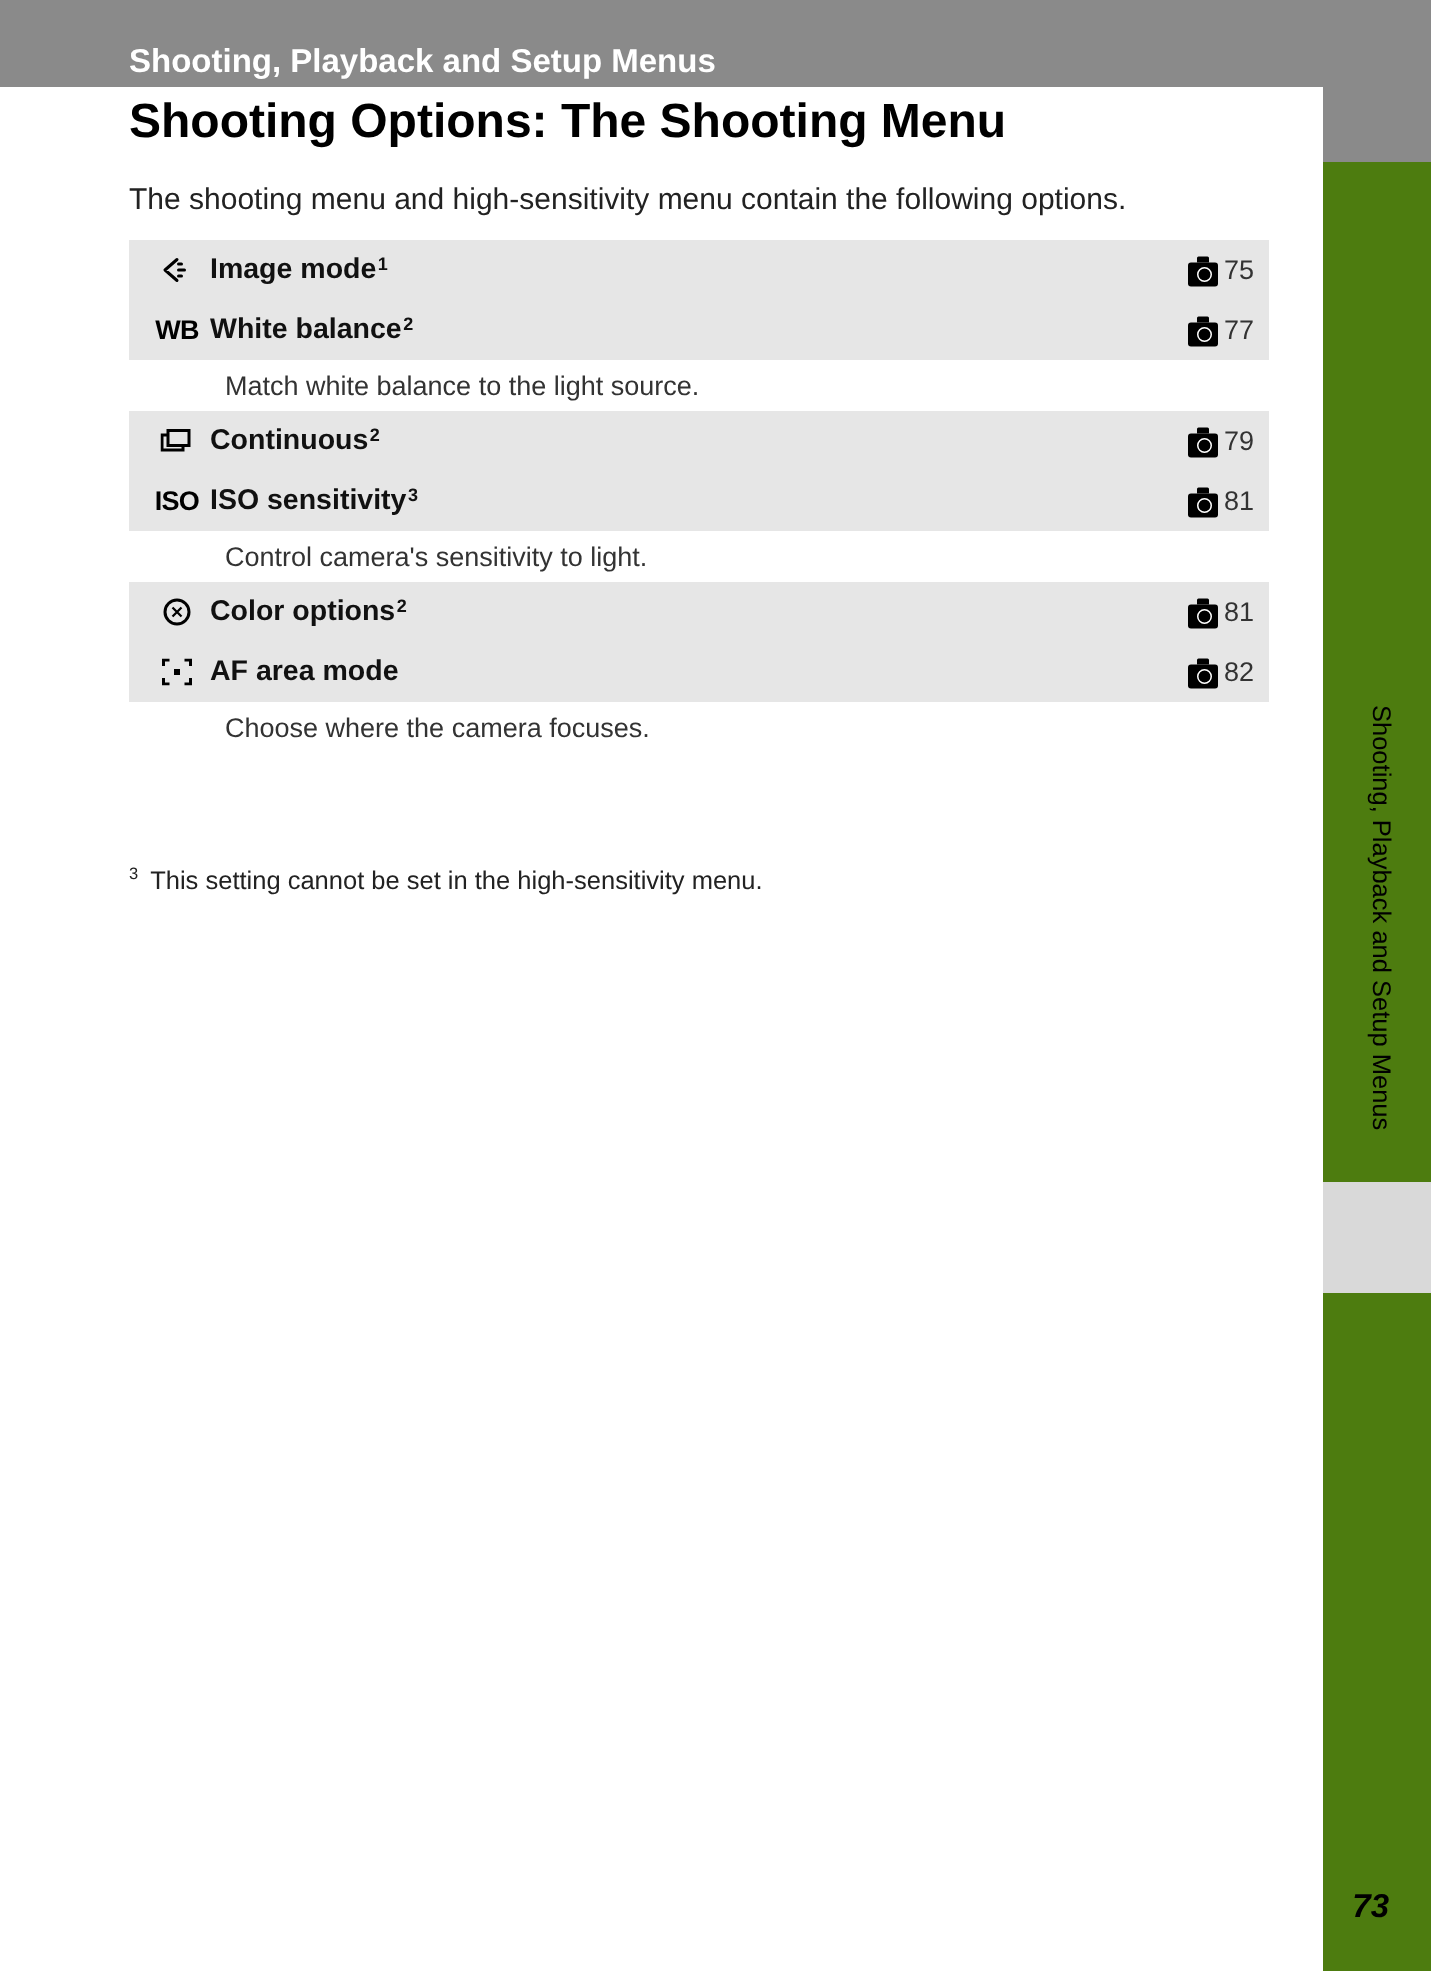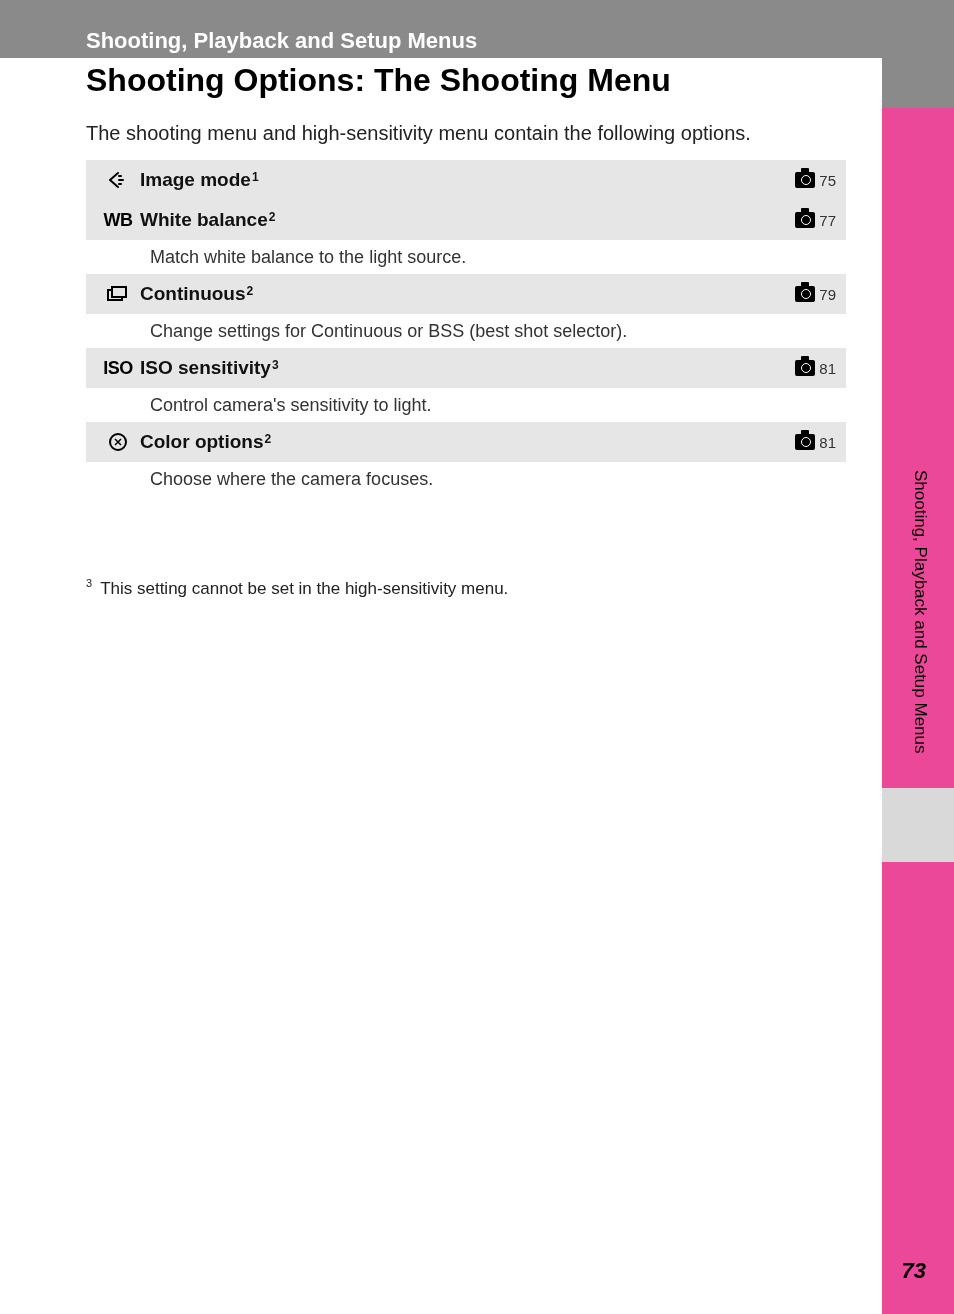--- a/index.html
+++ b/index.html
@@ -1,29 +1,29 @@
 <!DOCTYPE html>
 <html><head>
 <meta charset="utf-8">
 <style>
   * { box-sizing: border-box; margin: 0; padding: 0; }
   html, body { width: 954px; height: 1314px; font-family: "Segoe UI", "Helvetica Neue", Arial, sans-serif; color: #000; }
-  .page { position: relative; width: 954px; height: 1314px; background: #ec4899; }
+  .page { position: relative; width: 954px; height: 1314px; background: #4d7c0f; }
   .gray-border { position: absolute; left: 0; top: 0; width: 954px; height: 108px; background: #8a8a8a; }
   .breadcrumb { position: absolute; left: 86px; top: 28px; width: 796px; color: #fff; font-weight: 700; font-size: 22px; z-index: 4; }
   .section-title { position: absolute; left: 86px; top: 62px; font-weight: 800; font-size: 32px; color: #000; z-index: 5; }
   .white-panel { position: absolute; left: 0; top: 58px; width: 882px; height: 1256px; background: #fff; z-index: 3; }
   .intro { position: absolute; left: 86px; top: 122px; width: 760px; font-size: 20px; color: #222; z-index: 5; }
   .table { position: absolute; left: 86px; top: 160px; width: 760px; z-index: 5; }
   .row-head { display: flex; align-items: center; height: 40px; background: #e6e6e6; padding: 0 10px; }
   .row-desc { display: flex; align-items: center; height: 34px; background: #fff; padding: 0 10px 0 64px; font-size: 18px; color: #333; }
   .icon-cell { width: 44px; display: flex; justify-content: center; align-items: center; }
   .label-cell { flex: 1; font-weight: 700; font-size: 19px; color: #111; display: flex; align-items: baseline; }
   .label-cell sup { font-size: 12px; font-weight: 600; margin-left: 1px; line-height: 0; position: relative; top: -5px; }
-  .page-ref { display: flex; align-items: flex-start; font-size: 15px; color: #333; gap: 4px; }
+  .page-ref { display: flex; align-items: flex-end; font-size: 18px; color: #333; gap: 4px; }
   .camera-icon { width: 20px; height: 16px; background: #000; border-radius: 2px; position: relative; }
   .camera-icon::before { content: ""; position: absolute; top: -4px; left: 6px; width: 8px; height: 4px; background: #000; border-radius: 1px 1px 0 0; }
   .camera-icon::after { content: ""; position: absolute; top: 3px; left: 6px; width: 8px; height: 8px; border: 1.5px solid #fff; border-radius: 50%; }
   .foot { position: absolute; left: 86px; top: 576px; width: 760px; font-size: 17px; color: #222; z-index: 5; }
   .foot p { margin-bottom: 4px; line-height: 1.35; }
   .foot sup { font-size: 11px; vertical-align: super; margin-right: 8px; }
   .foot .bold { font-weight: 700; }
   .foot .inline-cam { display: inline-block; width: 17px; height: 14px; background: #000; border-radius: 2px; position: relative; margin: 0 2px; vertical-align: -2px; }
   .foot .inline-cam::before { content: ""; position: absolute; top: -3px; left: 5px; width: 7px; height: 3px; background: #000; border-radius: 1px 1px 0 0; }
   .foot .inline-cam::after { content: ""; position: absolute; top: 3px; left: 5px; width: 6px; height: 6px; border: 1.2px solid #fff; border-radius: 50%; }
@@ -85,21 +85,20 @@
       </div>
       <div class="label-cell">
         <span>Continuous</span>
         <sup>2</sup>
       </div>
       <div class="page-ref">
         <span class="camera-icon"></span>
         <span>79</span>
       </div>
     </div>
-    <div class="row-desc">Change settings for Continuous or BSS (best shot selector).</div>
 
     <div class="row-head">
       <div class="icon-cell">
           <span class="icon-text">ISO</span>
         </div>
       <div class="label-cell">
         <span>ISO sensitivity</span>
         <sup>3</sup>
       </div>
       <div class="page-ref">
@@ -119,20 +118,36 @@
       <div class="label-cell">
         <span>Color options</span>
         <sup>2</sup>
       </div>
       <div class="page-ref">
         <span class="camera-icon"></span>
         <span>81</span>
       </div>
     </div>
 
+    <div class="row-head">
+      <div class="icon-cell">
+        <svg width="20" height="18" viewBox="0 0 20 18">
+            <path d="M1 5 V1 H5 M15 1 H19 V5 M19 13 V17 H15 M5 17 H1 V13" stroke="#000" stroke-width="2" fill="none"></path>
+            <rect x="8" y="7" width="4" height="4" fill="#000"></rect>
+          </svg>
+      </div>
+      <div class="label-cell">
+        <span>AF area mode</span>
+        <sup></sup>
+      </div>
+      <div class="page-ref">
+        <span class="camera-icon"></span>
+        <span>82</span>
+      </div>
+    </div>
     <div class="row-desc">Choose where the camera focuses.</div>
   </div>
 
   <div class="foot">
     <p>
       <sup>3</sup><span>This setting cannot be set in the high-sensitivity menu.</span>
     </p>
   </div>
 
   <div class="side-tab">Shooting, Playback and Setup Menus</div>

